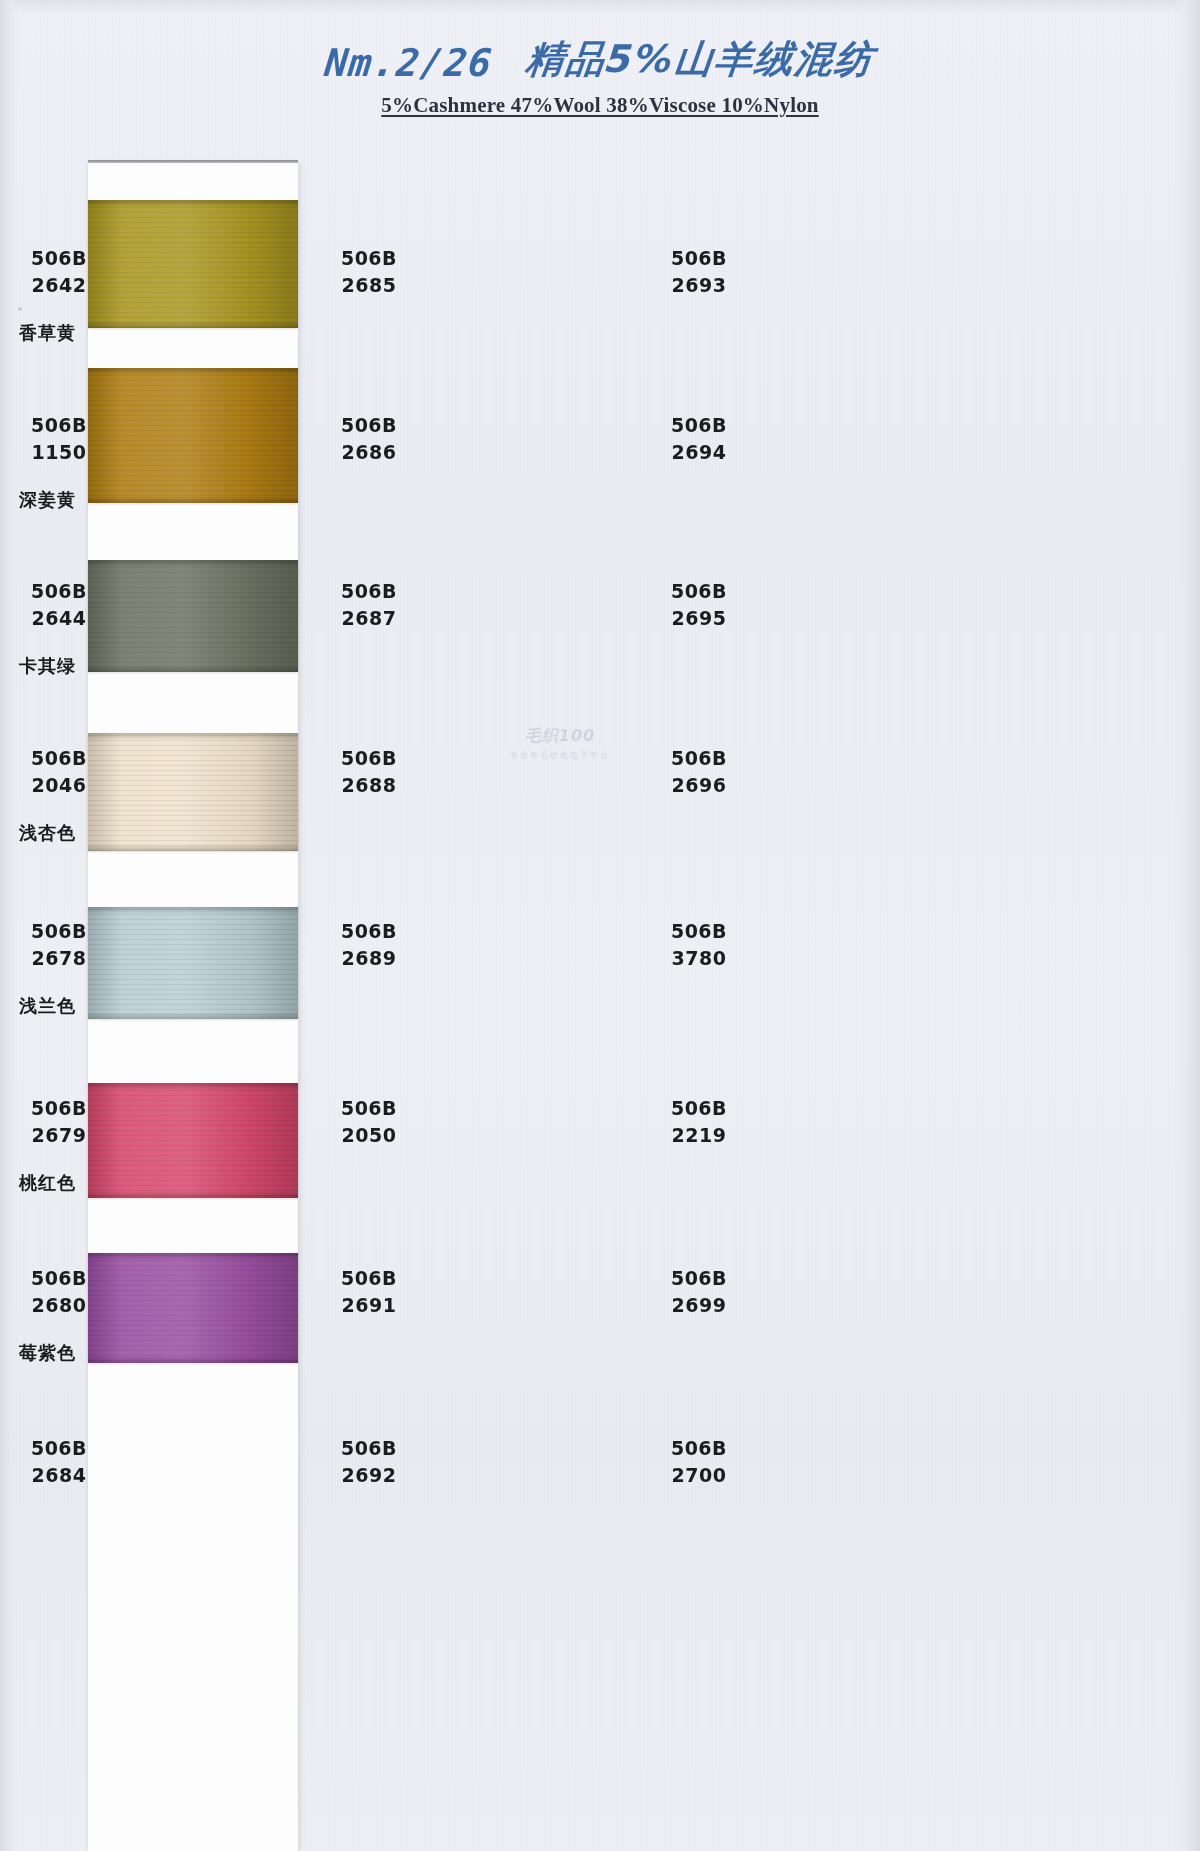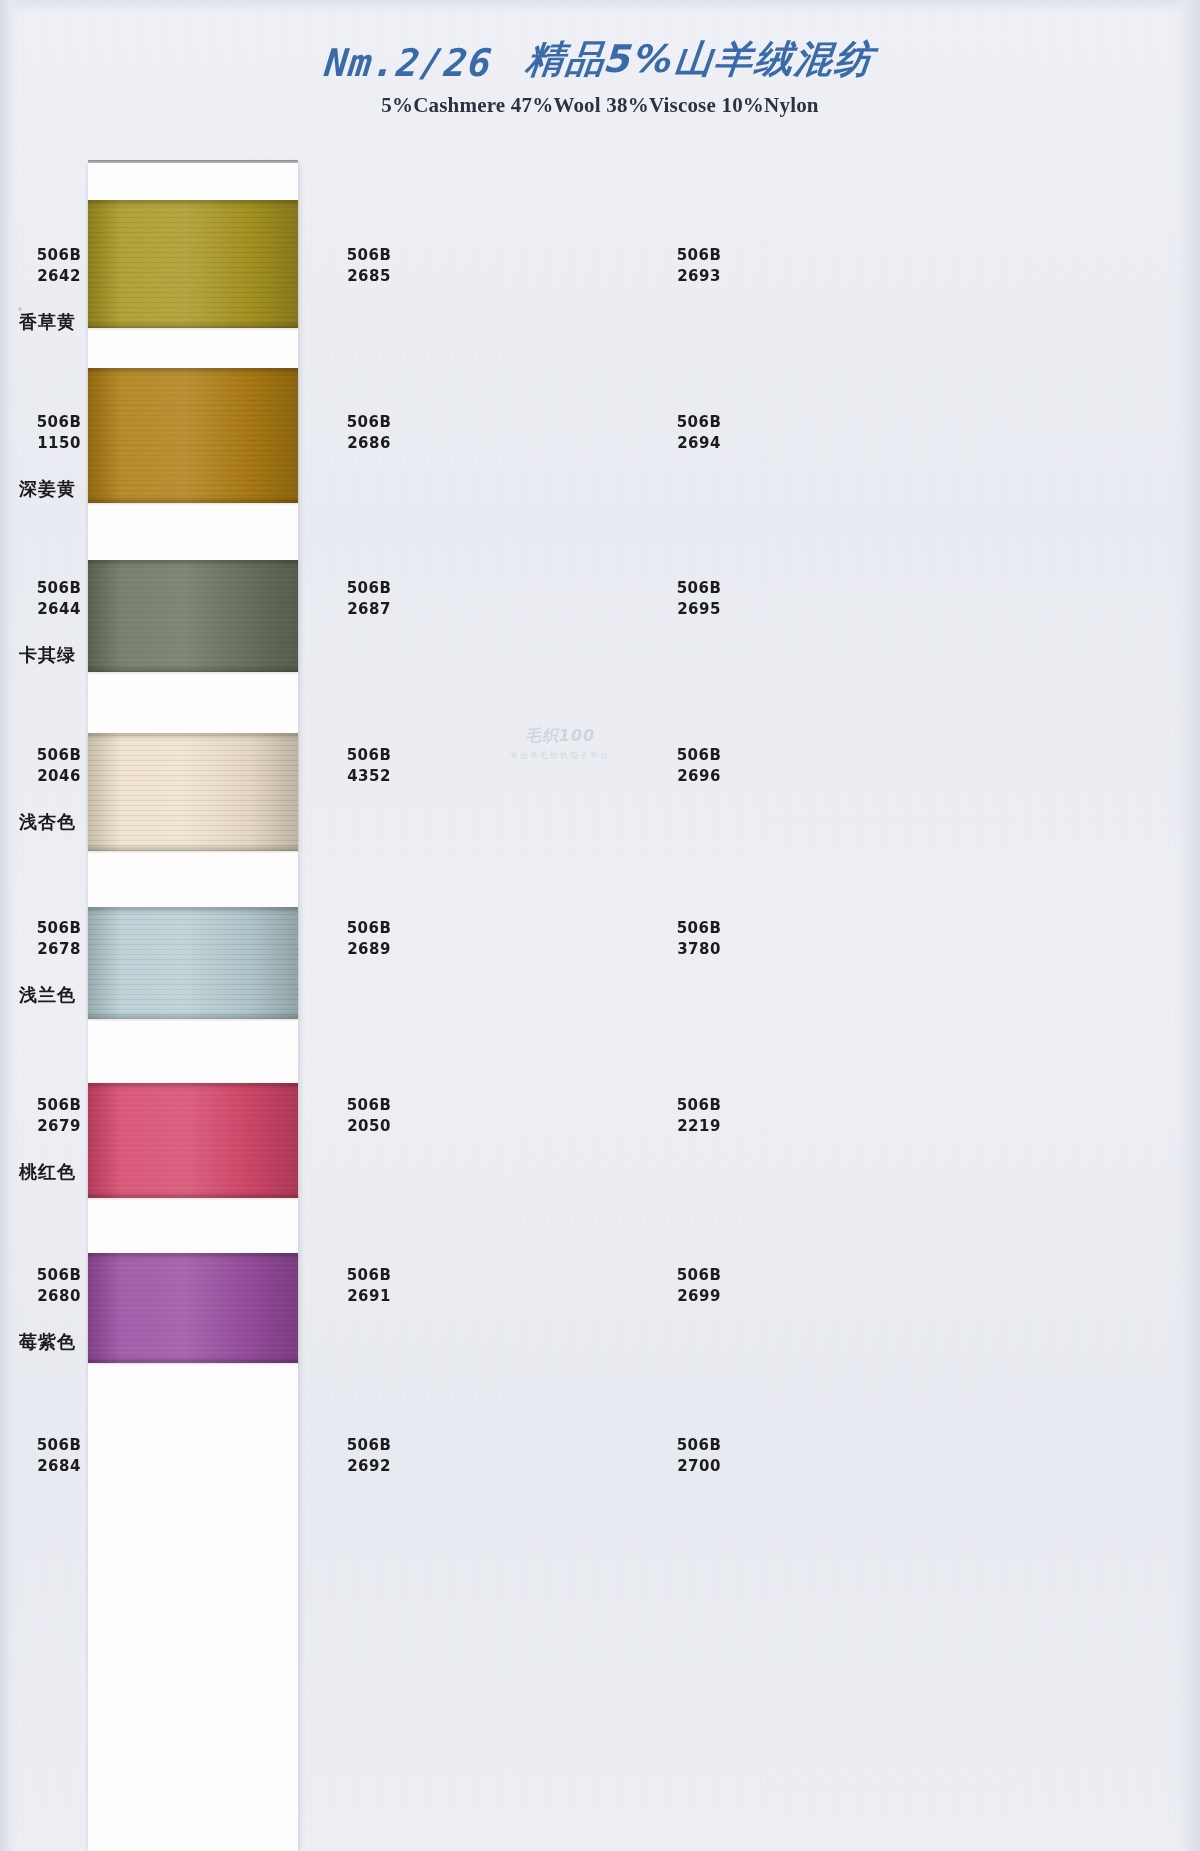--- a/index.html
+++ b/index.html
@@ -50,20 +50,21 @@
   .title-cn{
     font-family:"DejaVu Sans","Liberation Sans",sans-serif;
     font-size:38px;font-weight:700;letter-spacing:2px;
     font-style:italic;
     transform:skewX(-6deg);
   }
   .subtitle-en{
     margin-top:8px;
     font-family:"Liberation Serif","DejaVu Serif",serif;
     font-size:21px;font-weight:700;color:#2c3340;
+    text-decoration:underline;
     text-underline-offset:3px;
     letter-spacing:.2px;
   }
   .subtitle-cn{
     margin-top:5px;
     font-family:"DejaVu Sans","Liberation Sans",sans-serif;
     font-size:20px;font-weight:700;color:#2c3340;
     letter-spacing:.4px;
   }
 
@@ -117,21 +118,21 @@
   
   .label{
     position:absolute;
     text-align:center;
     color:#1c1c1c;
     font-family:"DejaVu Sans","Liberation Sans",sans-serif;
     line-height:1.42;
   }
   .label .code,
   .label .num{
-    font-size:15px;font-weight:700;letter-spacing:.5px;padding-left:23px;
+    font-size:19px;font-weight:700;letter-spacing:.5px;padding-left:23px;
   }
   .label .cname{
     font-size:18px;font-weight:700;letter-spacing:1px;margin-top:21px;
   }
   .col-left{left:0;width:95px;}
   .col-mid{left:310px;width:95px;}
   .col-right{left:640px;width:95px;}
 
   
   .watermark{
@@ -269,21 +270,21 @@
     <div class="label col-mid" style="top: 412px;">
       <div class="code">506B</div>
       <div class="num">2686</div>
     </div>
     <div class="label col-mid" style="top: 578px;">
       <div class="code">506B</div>
       <div class="num">2687</div>
     </div>
     <div class="label col-mid" style="top: 745px;">
       <div class="code">506B</div>
-      <div class="num">4352</div>
+      <div class="num">2688</div>
     </div>
     <div class="label col-mid" style="top: 918px;">
       <div class="code">506B</div>
       <div class="num">2689</div>
     </div>
     <div class="label col-mid" style="top: 1095px;">
       <div class="code">506B</div>
       <div class="num">2050</div>
     </div>
     <div class="label col-mid" style="top: 1265px;">

